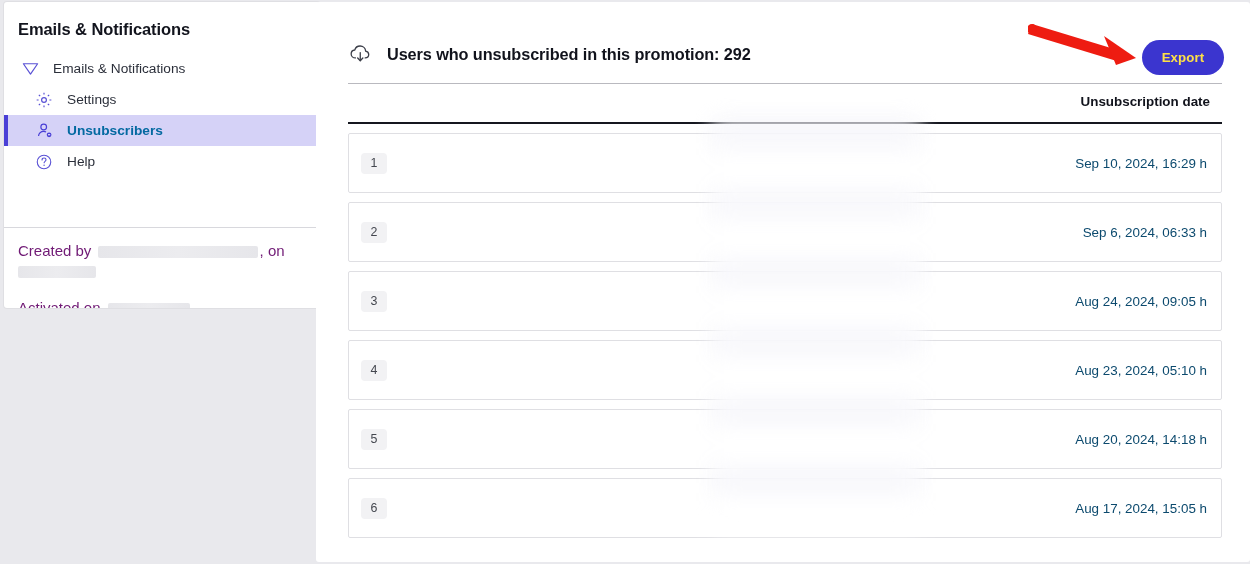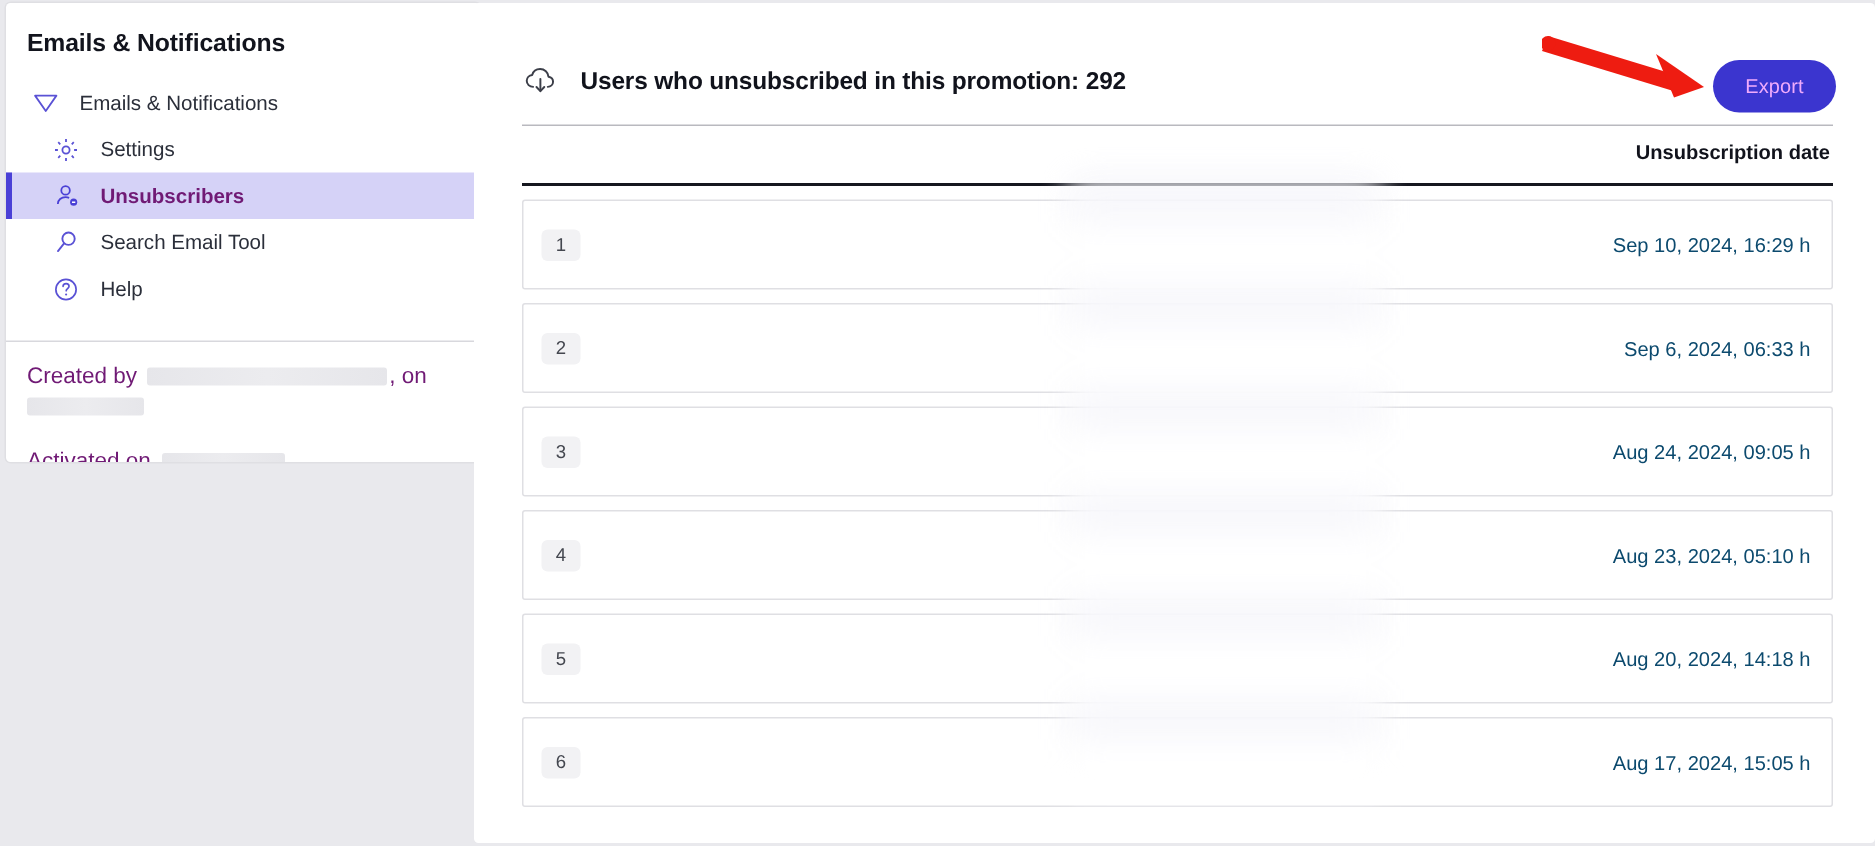--- a/index.html
+++ b/index.html
@@ -67,21 +67,21 @@
     background: #d5d2f7;
   }
   .nav-item.active::before {
     content: "";
     position: absolute;
     left: 0; top: 0; bottom: 0;
     width: 4px;
     background: #4a40d6;
   }
   .nav-item.active .nav-label {
-    color: #701a75;
+    color: #0369a1;
     font-weight: bold;
   }
 
   #sidebar-divider {
     position: absolute;
     left: 0; right: 0;
     top: 225px;
     height: 1px;
     background: #d8d8dd;
   }
@@ -132,26 +132,26 @@
     letter-spacing: -0.1px;
   }
 
   #export-button {
     position: absolute;
     left: 826px;
     top: 38px;
     width: 82px;
     height: 35px;
     background: #3b35cf;
-    color: #f0abfc;
+    color: #fde047;
     border: none;
     border-radius: 18px;
     font-family: "Liberation Sans", sans-serif;
     font-size: 13.3px;
-    font-weight: normal;
+    font-weight: bold;
     cursor: pointer;
     letter-spacing: 0.1px;
   }
 
   #header-divider {
     position: absolute;
     left: 32px;
     top: 81px;
     width: 874px;
     height: 1px;
@@ -170,21 +170,21 @@
     position: absolute;
     left: 54px;
     top: 0;
     font-size: 13.4px;
     font-weight: bold;
     color: #11131c;
     margin-top: 48px;
   }
   #col-date-head {
     position: absolute;
-    right: 2px;
+    right: 12px;
     top: 0;
     font-size: 13.4px;
     font-weight: bold;
     color: #11131c;
   }
   #head-rule {
     position: absolute;
     left: 32px;
     top: 120px;
     width: 874px;
@@ -308,29 +308,20 @@
       <svg width="19" height="19" viewBox="0 0 24 24" fill="none" stroke="#4a40d6" stroke-width="1.5">
         <circle cx="11" cy="7.5" r="3.6"></circle>
         <path d="M4.5 19c0-3.6 2.9-5.8 6.5-5.8 1.1 0 2.1.2 3 .6"></path>
         <circle cx="17.8" cy="17.4" r="3" fill="#4a40d6" stroke="none"></circle>
         <path d="M16.4 17.4h2.8" stroke="#ffffff" stroke-width="1.3"></path>
       </svg>
     </span>
     <span class="nav-label">Unsubscribers</span>
   </div>
 
-  <div class="nav-item">
-    <span class="nav-icon">
-      <svg width="19" height="19" viewBox="0 0 24 24" fill="none" stroke="#5a52d5" stroke-width="1.6" stroke-linecap="round">
-        <circle cx="13.5" cy="9" r="5.2"></circle>
-        <path d="M9.6 13.2 L4.6 19.4"></path>
-      </svg>
-    </span>
-    <span class="nav-label">Search Email Tool</span>
-  </div>
 
   <div class="nav-item">
     <span class="nav-icon">
       <svg width="18" height="18" viewBox="0 0 24 24" fill="none" stroke="#5a52d5" stroke-width="1.5">
         <circle cx="12" cy="12" r="9"></circle>
         <path d="M9.4 9.2c0-1.5 1.2-2.5 2.7-2.5s2.6 1 2.6 2.4c0 2-2.5 2.1-2.5 3.9" stroke-linecap="round"></path>
         <circle cx="12.1" cy="16.4" r="0.95" fill="#5a52d5" stroke="none"></circle>
       </svg>
     </span>
     <span class="nav-label">Help</span>

